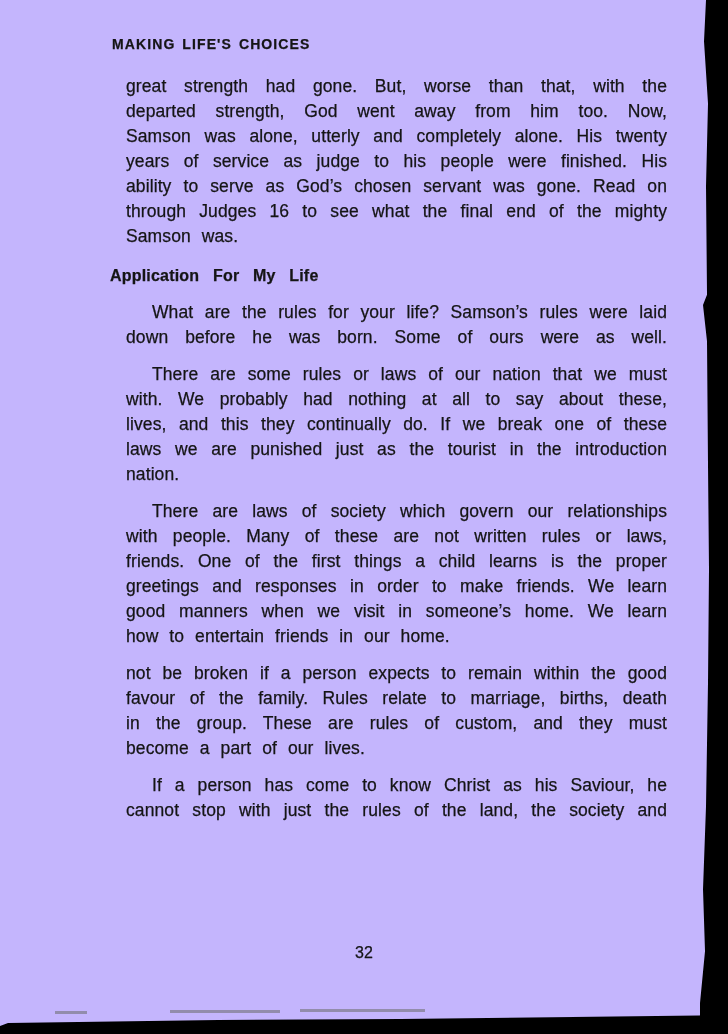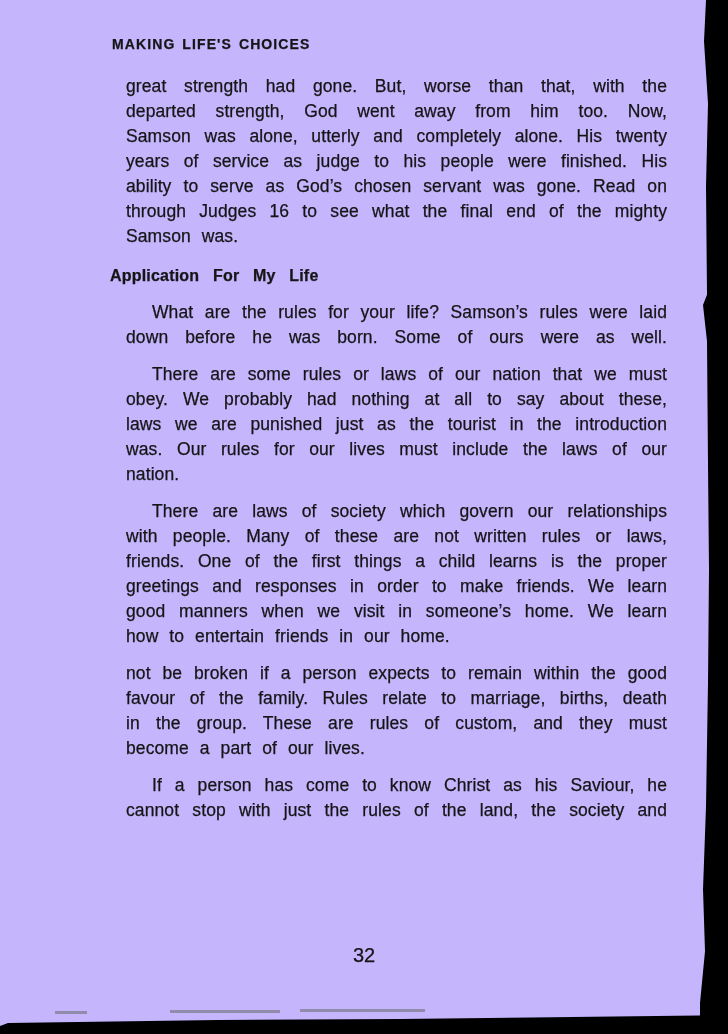--- a/index.html
+++ b/index.html
@@ -57,21 +57,21 @@
     word-spacing: 9px;
     letter-spacing: 0.2px;
   }
 
   .page-number {
     position: absolute;
     top: 944px;
     left: 0;
     width: 728px;
     text-align: center;
-    font-size: 20px;
+    font-size: 16px;
   }
 
   
   .scan-edge-right {
     position: absolute;
     top: 0;
     left: 700px;
     width: 28px;
     height: 1034px;
     background: #000;
@@ -116,23 +116,23 @@
 
     <h2 class="section-heading">Application For My Life</h2>
 
     <div class="para">
       <div class="line indent">What are the rules for your life? Samson’s rules were laid</div>
       <div class="line">down before he was born. Some of ours were as well.</div>
     </div>
 
     <div class="para">
       <div class="line indent">There are some rules or laws of our nation that we must</div>
-      <div class="line">obey. We probably had nothing at all to say about these,</div>
+      <div class="line">with. We probably had nothing at all to say about these,</div>
+      <div class="line">lives, and this they continually do. If we break one of these</div>
       <div class="line">laws we are punished just as the tourist in the introduction</div>
-      <div class="line">was. Our rules for our lives must include the laws of our</div>
       <div class="line last">nation.</div>
     </div>
 
     <div class="para">
       <div class="line indent">There are laws of society which govern our relationships</div>
       <div class="line">with people. Many of these are not written rules or laws,</div>
       <div class="line">friends. One of the first things a child learns is the proper</div>
       <div class="line">greetings and responses in order to make friends. We learn</div>
       <div class="line">good manners when we visit in someone’s home. We learn</div>
       <div class="line last loose">how to entertain friends in our home.</div>

